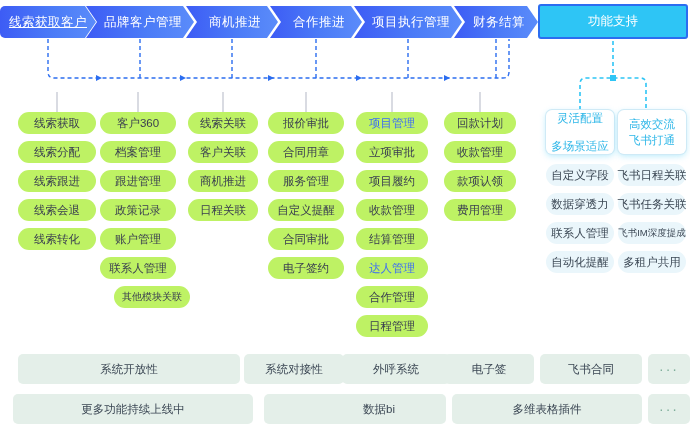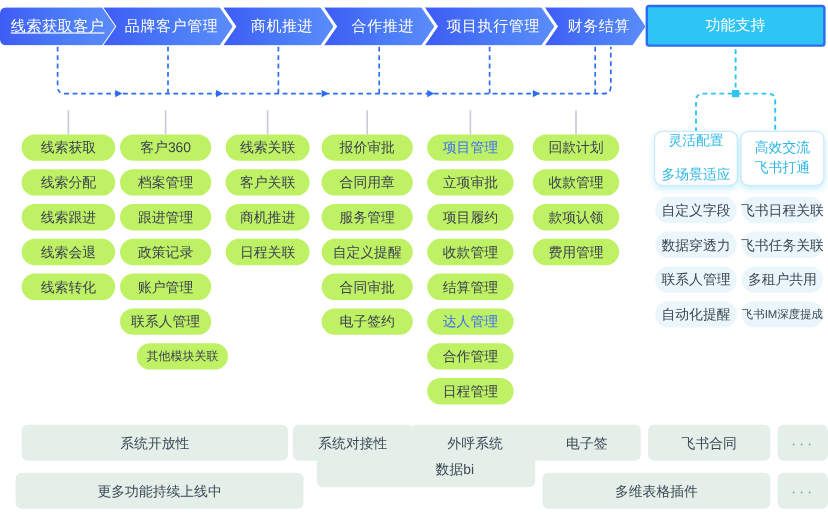--- a/index.html
+++ b/index.html
@@ -214,31 +214,31 @@
         <div class="pill cy" style="width: 68px;">联系人管理</div>
         <div class="pill cy" style="width: 68px;">自动化提醒</div>
       </div>
       <div class="cyhead" style="left: 618px; top: 110px; width: 68px;">
         <span>高效交流</span>
         <span>飞书打通</span>
       </div>
       <div class="col" style="left: 618px; top: 164px; width: 68px;">
         <div class="pill cy" style="width: 68px;">飞书日程关联</div>
         <div class="pill cy" style="width: 68px;">飞书任务关联</div>
+        <div class="pill cy small" style="width: 68px;">飞书IM深度提成</div>
         <div class="pill cy" style="width: 68px;">多租户共用</div>
-        <div class="pill cy small" style="width: 68px;">飞书IM深度提成</div>
       </div>
     </div>
 
   <div id="bottom">
       <div class="bar" style="left: 18px; top: 354px; width: 222px;">系统开放性</div>
       <div class="bar" style="left: 244px; top: 354px; width: 100px;">系统对接性</div>
       <div class="bar" style="left: 342px; top: 354px; width: 108px;">外呼系统</div>
       <div class="bar" style="left: 444px; top: 354px; width: 90px;">电子签</div>
       <div class="bar" style="left: 540px; top: 354px; width: 102px;">飞书合同</div>
       <div class="bar dots" style="left: 648px; top: 354px; width: 42px;">···</div>
       <div class="bar" style="left: 13px; top: 394px; width: 240px; font-family: Liberation Serif, serif;">更多功能持续上线中</div>
-      <div class="bar" style="left: 264px; top: 376px; width: 182px; padding-left: 48px;">数据bi</div>
+      <div class="bar" style="left: 264px; top: 394px; width: 182px; padding-left: 48px;">数据bi</div>
       <div class="bar" style="left: 452px; top: 394px; width: 190px;">多维表格插件</div>
       <div class="bar dots" style="left: 648px; top: 394px; width: 42px;">···</div>
     </div>
 
 </div>
 
 </body></html>

